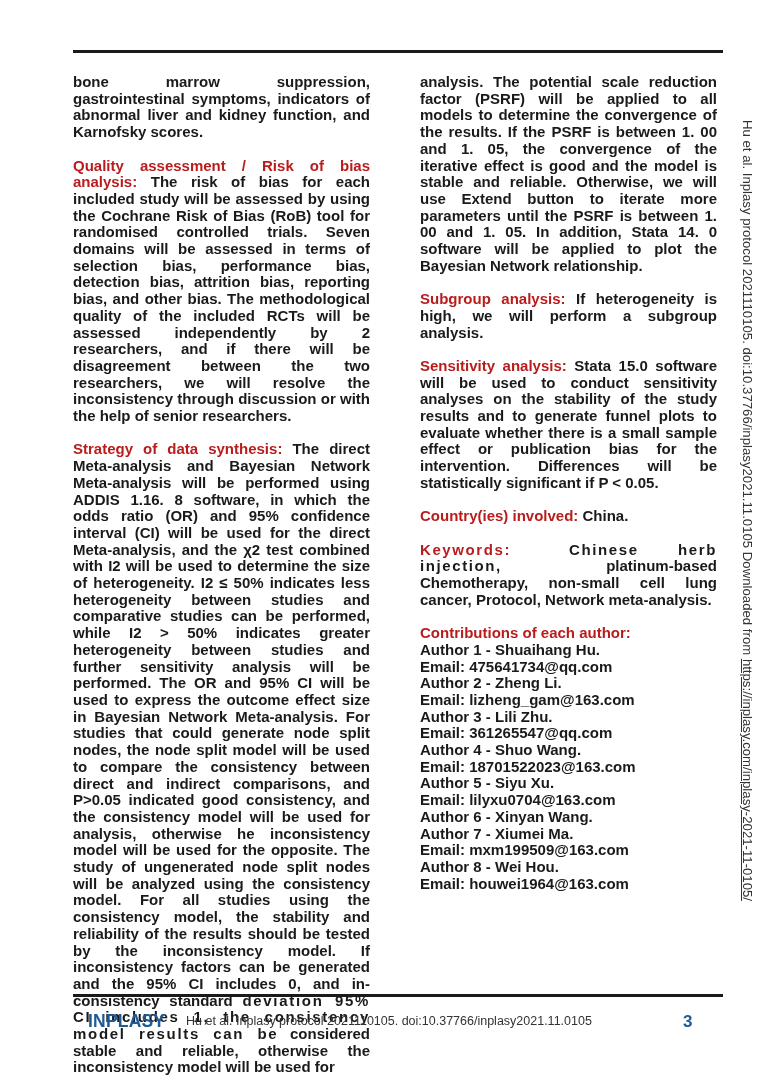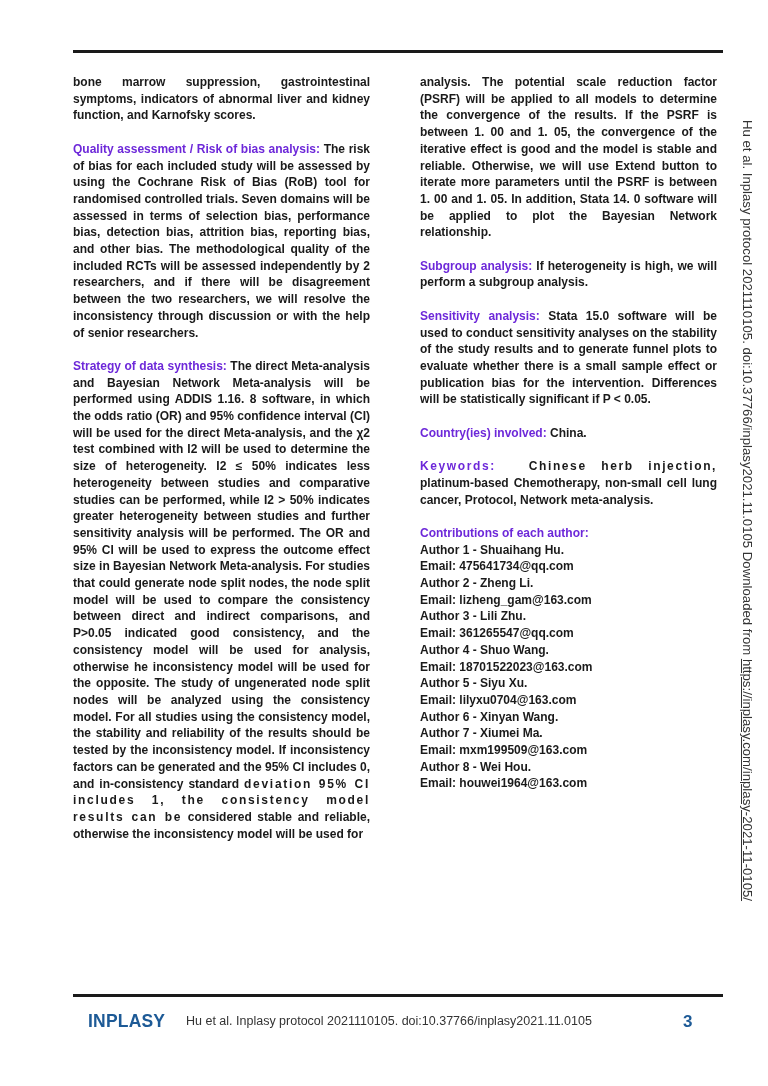--- a/index.html
+++ b/index.html
@@ -1,26 +1,26 @@
 <!DOCTYPE html>
 <html><head>
 <meta charset="utf-8">
 <style>
   html, body { margin:0; padding:0; background:#ffffff; }
   body { width:768px; height:1086px; position:relative; overflow:hidden;
          font-family:"Liberation Sans", "DejaVu Sans", sans-serif; color:#1a1a1a; }
   .rule { position:absolute; left:73px; width:650px; height:3px; background:#1a1a1a; }
   .rule.top { top:50px; }
   .rule.bottom { top:994px; }
-  .col { position:absolute; top:74px; width:297px; font-size:12px; line-height:16.7px;
+  .col { position:absolute; top:74px; width:297px; font-size:15px; line-height:16.7px;
          font-weight:bold; text-align:justify; }
   .col.left { left:73px; }
   .col.right { left:420px; }
   .col p { margin:0 0 16.7px 0; }
-  .hd { color:#6d28d9; }
+  .hd { color:#b91c1c; }
   .kw-hd { letter-spacing:1.6px;margin-top:48px; }
   .kw-first { letter-spacing:1.6px;margin-left:20px; }
   .spaced { letter-spacing:1.7px; text-align:justify; }
   .authors { margin:0; text-align:left; }
   .authors div { white-space:nowrap; }
   .side { position:absolute; left:737px; top:120px; width:840px; height:20px;
           transform-origin:0 0; transform:rotate(90deg) translateY(-20px);
           font-size:13.2px; color:#333; white-space:nowrap; line-height:20px; }
   .side .link { text-decoration:underline; }
   .footer-brand { position:absolute; left:88px; top:1011px; font-size:17.5px; font-weight:bold;

